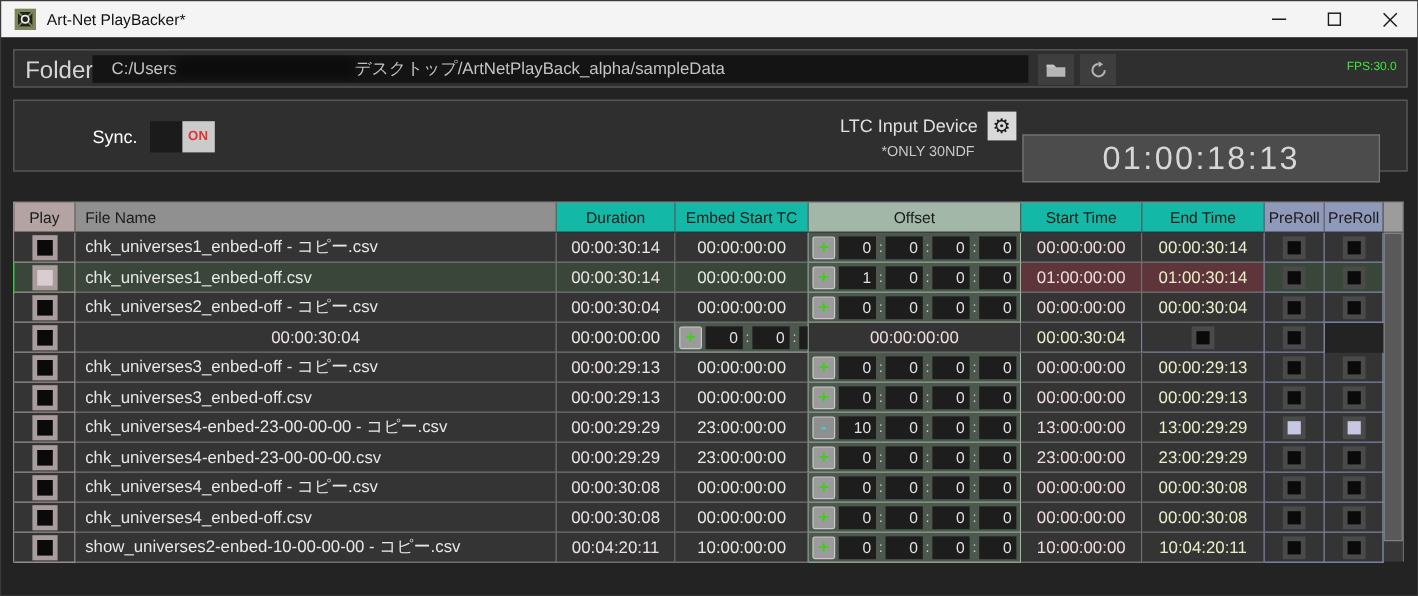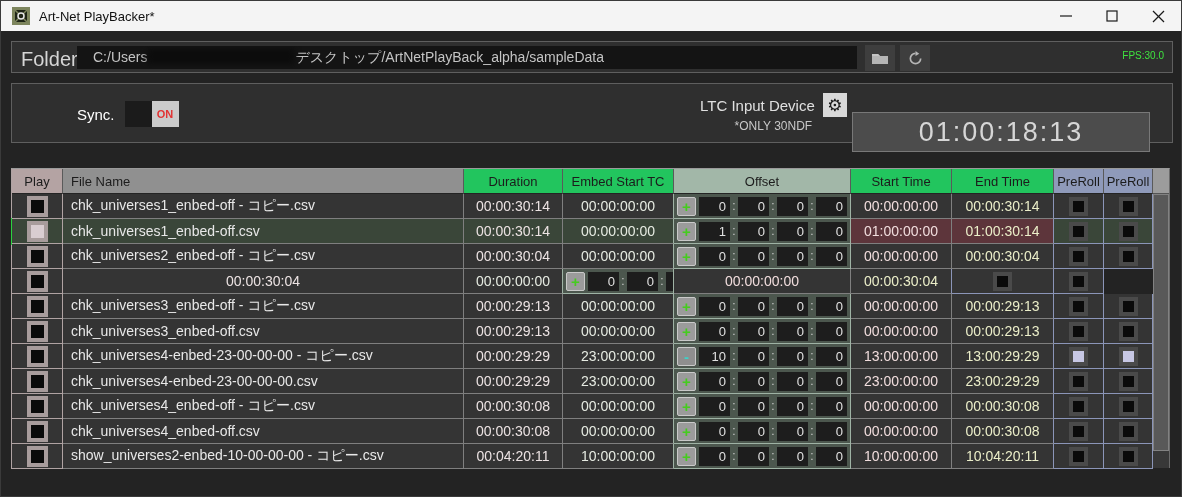--- a/index.html
+++ b/index.html
@@ -53,21 +53,21 @@
   
   .table-wrap { position:absolute; left:10px; top:137px; display:flex; }
   .grid { width:1142px; border-left:1px solid #b0a3a3; border-top:1px solid #9a9a9a; }
   .hrow, .trow { display:grid; grid-template-columns:51px 401px 99px 111px 177px 101px 102px 50px 49px; height:25px; }
   .cell { position:relative; display:flex; align-items:center; justify-content:center;
           border-right:1px solid #7f7f7f; border-bottom:1px solid #7f7f7f; background:#343434;
           font-size:14px; overflow:hidden; }
   
   .hrow .cell { font-size:13px; color:#1c1c1c; border-right:1px solid #5a5a5a; border-bottom:1px solid #242424; }
   .h-play { background:#b4a3a3; }
-  .h-gray { background:#22c55e; }
+  .h-gray { background:#14b8a6; }
   .h-name { background:#909090; justify-content:flex-start; padding-left:8px; }
   .h-offset { background:#a2b7a8; }
   .h-roll { background:#8f9aba; }
   
   .c-play { border-right-color:#b0a3a3; border-bottom-color:#b0a3a3; }
   .c-name { justify-content:flex-start; padding-left:8px; color:#e8e8e8; white-space:nowrap; }
   .c-dur { color:#ece3e3; }
   .c-embed { color:#e6ebe2; border-right-color:#9fb3a5; }
   .c-offset { background:#4c574e; border-right-color:#9fb3a5; border-bottom-color:#9fb3a5; padding:0 3px; justify-content:flex-start; }
   .c-start { color:#f1dddd; }

